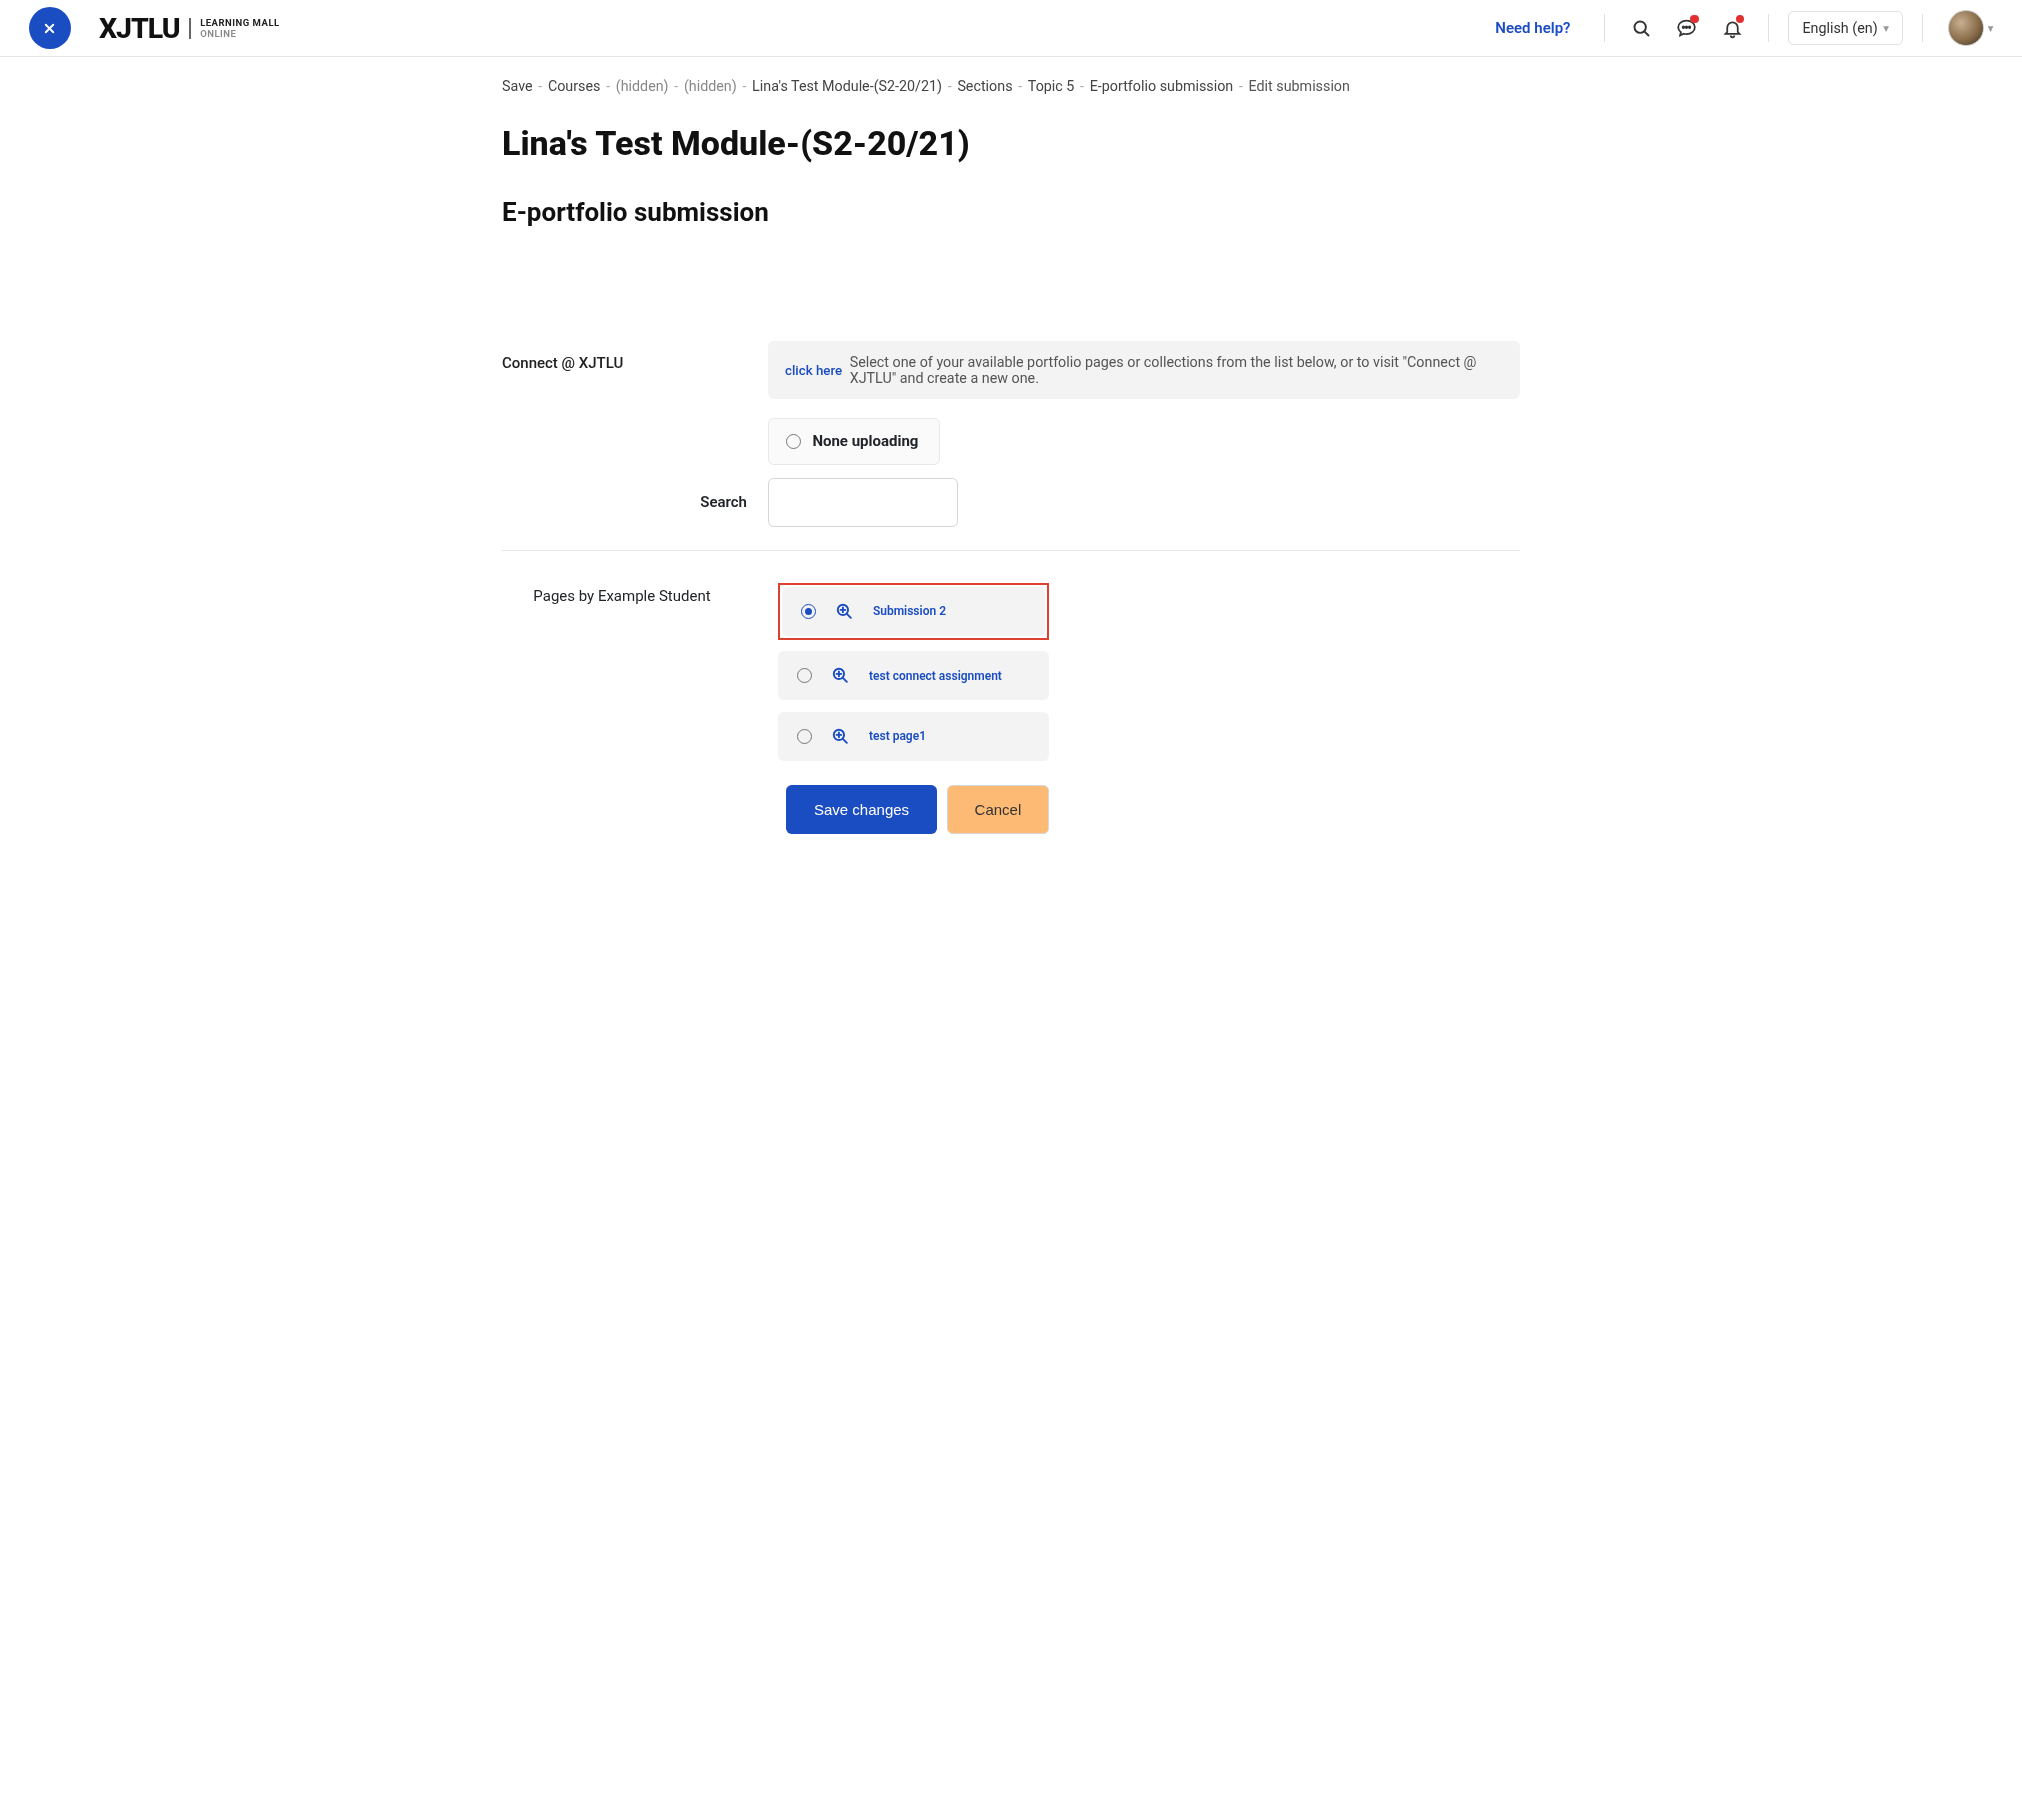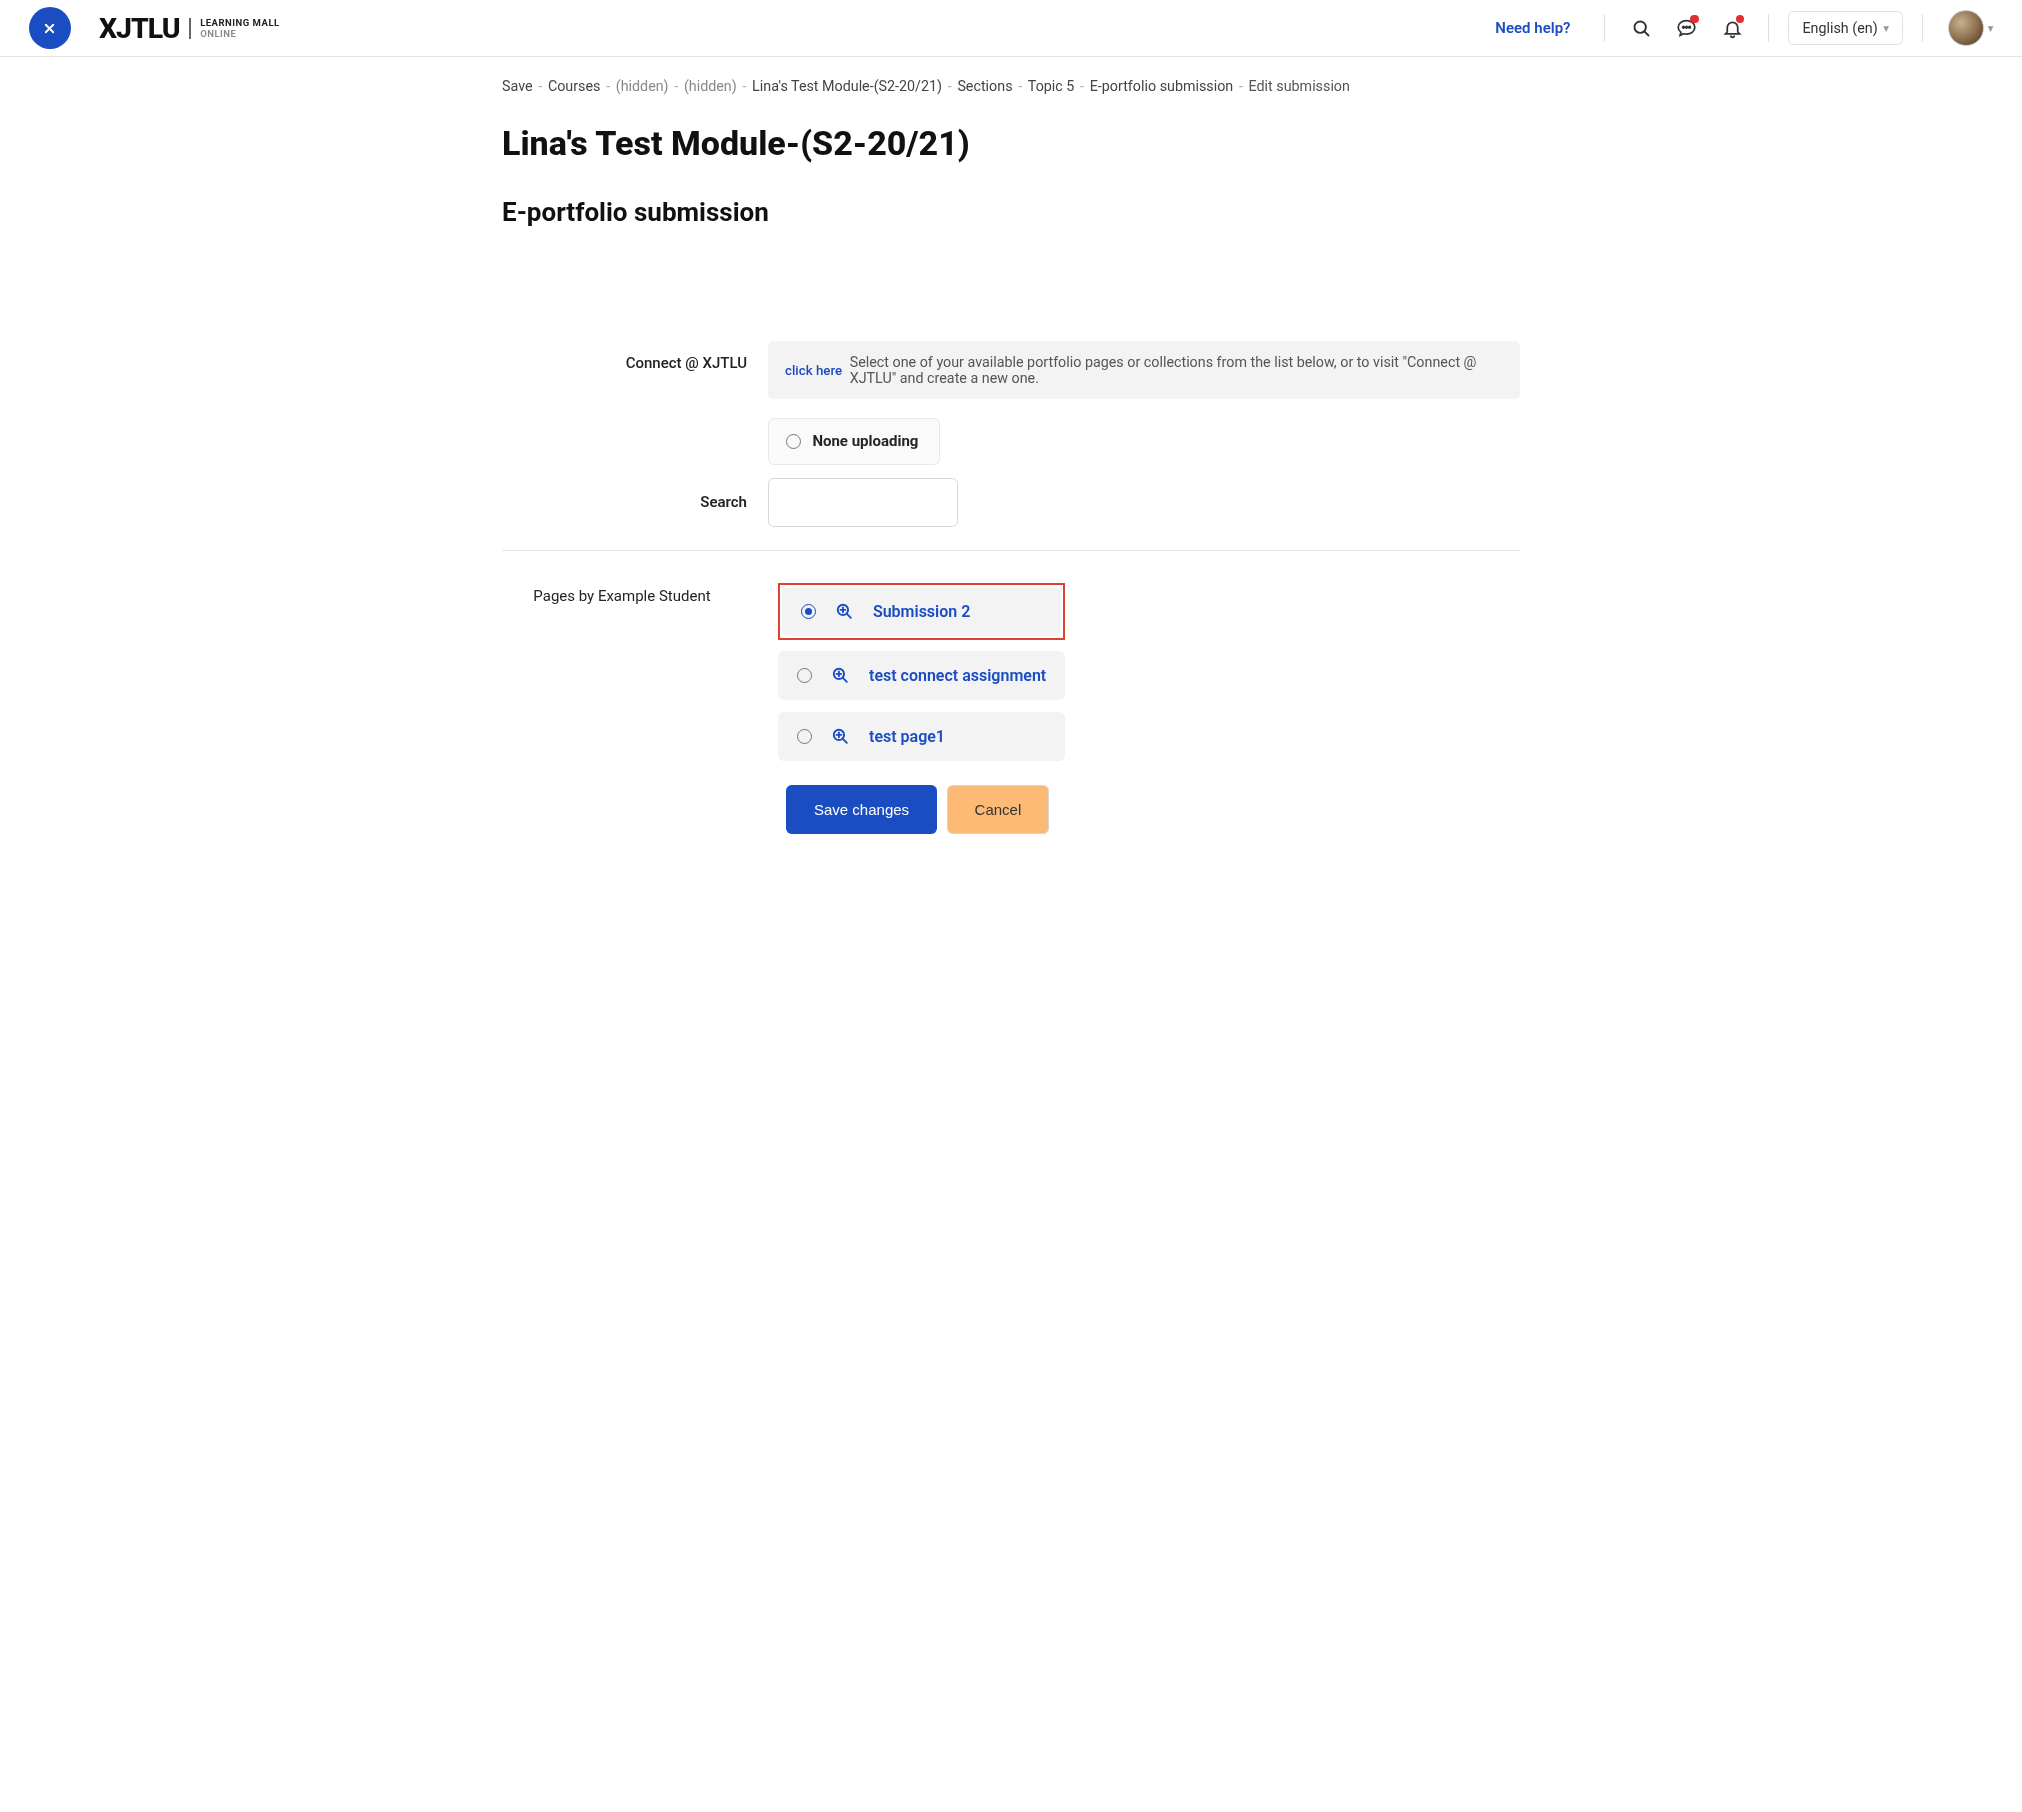--- a/index.html
+++ b/index.html
@@ -64,21 +64,21 @@
     margin-left: 266px; margin-bottom: 19px;
     font-size: 16px; font-weight:600; line-height:1.45;
   }
   .toggle {
     width:32px; height:19px; border-radius:19px; background:#20b86b; position:relative; flex-shrink:0; margin-top:3.8px; cursor:pointer;
   }
   .toggle::after { content:""; position:absolute; right:1.9px; top:1.9px; width:15px; height:15px; border-radius:50%; background:#fff; }
   .certify-box .link { color:#1a4cc2; cursor:pointer; }
 
   .form-row { display:flex; align-items:flex-start; margin-bottom: 19px; }
-  .form-row .label { width:266px; text-align:right; padding-right:21px; padding-top:13.3px; font-size:15px; color:#222; font-weight:500; }
+  .form-row .label { width:266px; padding-right:21px; padding-top:13.3px; font-size:15px; color:#222; font-weight:500; }
   .form-row .field { flex:1; }
 
   .connect-box {
     background:#f3f3f3; border-radius:5.7px; padding:13.3px 17px;
     display:flex; align-items:flex-start; gap:7.6px; color:#555; font-size:14.3px;
   }
   .connect-box .click-here { color:#1a4cc2; cursor:pointer; font-size:13.3px; padding-top:9.5px; white-space:nowrap; font-weight:500; }
 
   .none-selected-box {
     display:inline-flex; align-items:center; gap:11.4px;
@@ -100,21 +100,21 @@
   .pages-row .label { width:276px; text-align:center; padding-right:36px; font-size:15px; padding-top:3.8px; font-weight:400; }
   .pages-list { display:flex; flex-direction:column; gap:11.4px; }
 
   .page-item {
     display:flex; align-items:center; gap:19px;
     background:#f3f3f3; border-radius:5.7px; padding:15px 19px;
     cursor:pointer; min-width: 171px;
   }
   .page-item .zoom { color:#1a4cc2; display:flex; }
   .page-item .zoom svg { width:19px; height:19px; }
-  .page-item .title { color:#1a4cc2; font-weight:600; font-size:16px; }
+  .page-item .title { color:#1a4cc2; font-weight:600; font-size:12px; }
   .page-item-wrap { display:inline-block; }
   .page-item-wrap.highlighted { border:2.9px solid #e04030; padding:1.9px; }
 
   .btn-row { display:flex; gap:9.5px; margin-left:276px; margin-top:13.3px; }
   .btn { border-radius:5.7px; padding:15px 27px; font-size:15px; cursor:pointer; border:1px solid transparent; font-weight:500; }
   .btn-primary { background:#1a4cc2; color:#fff; }
   .btn-secondary { background:#fdba74; color:#333; border-color:#d6d6d6; }
 </style>
 </head>
 <body>

